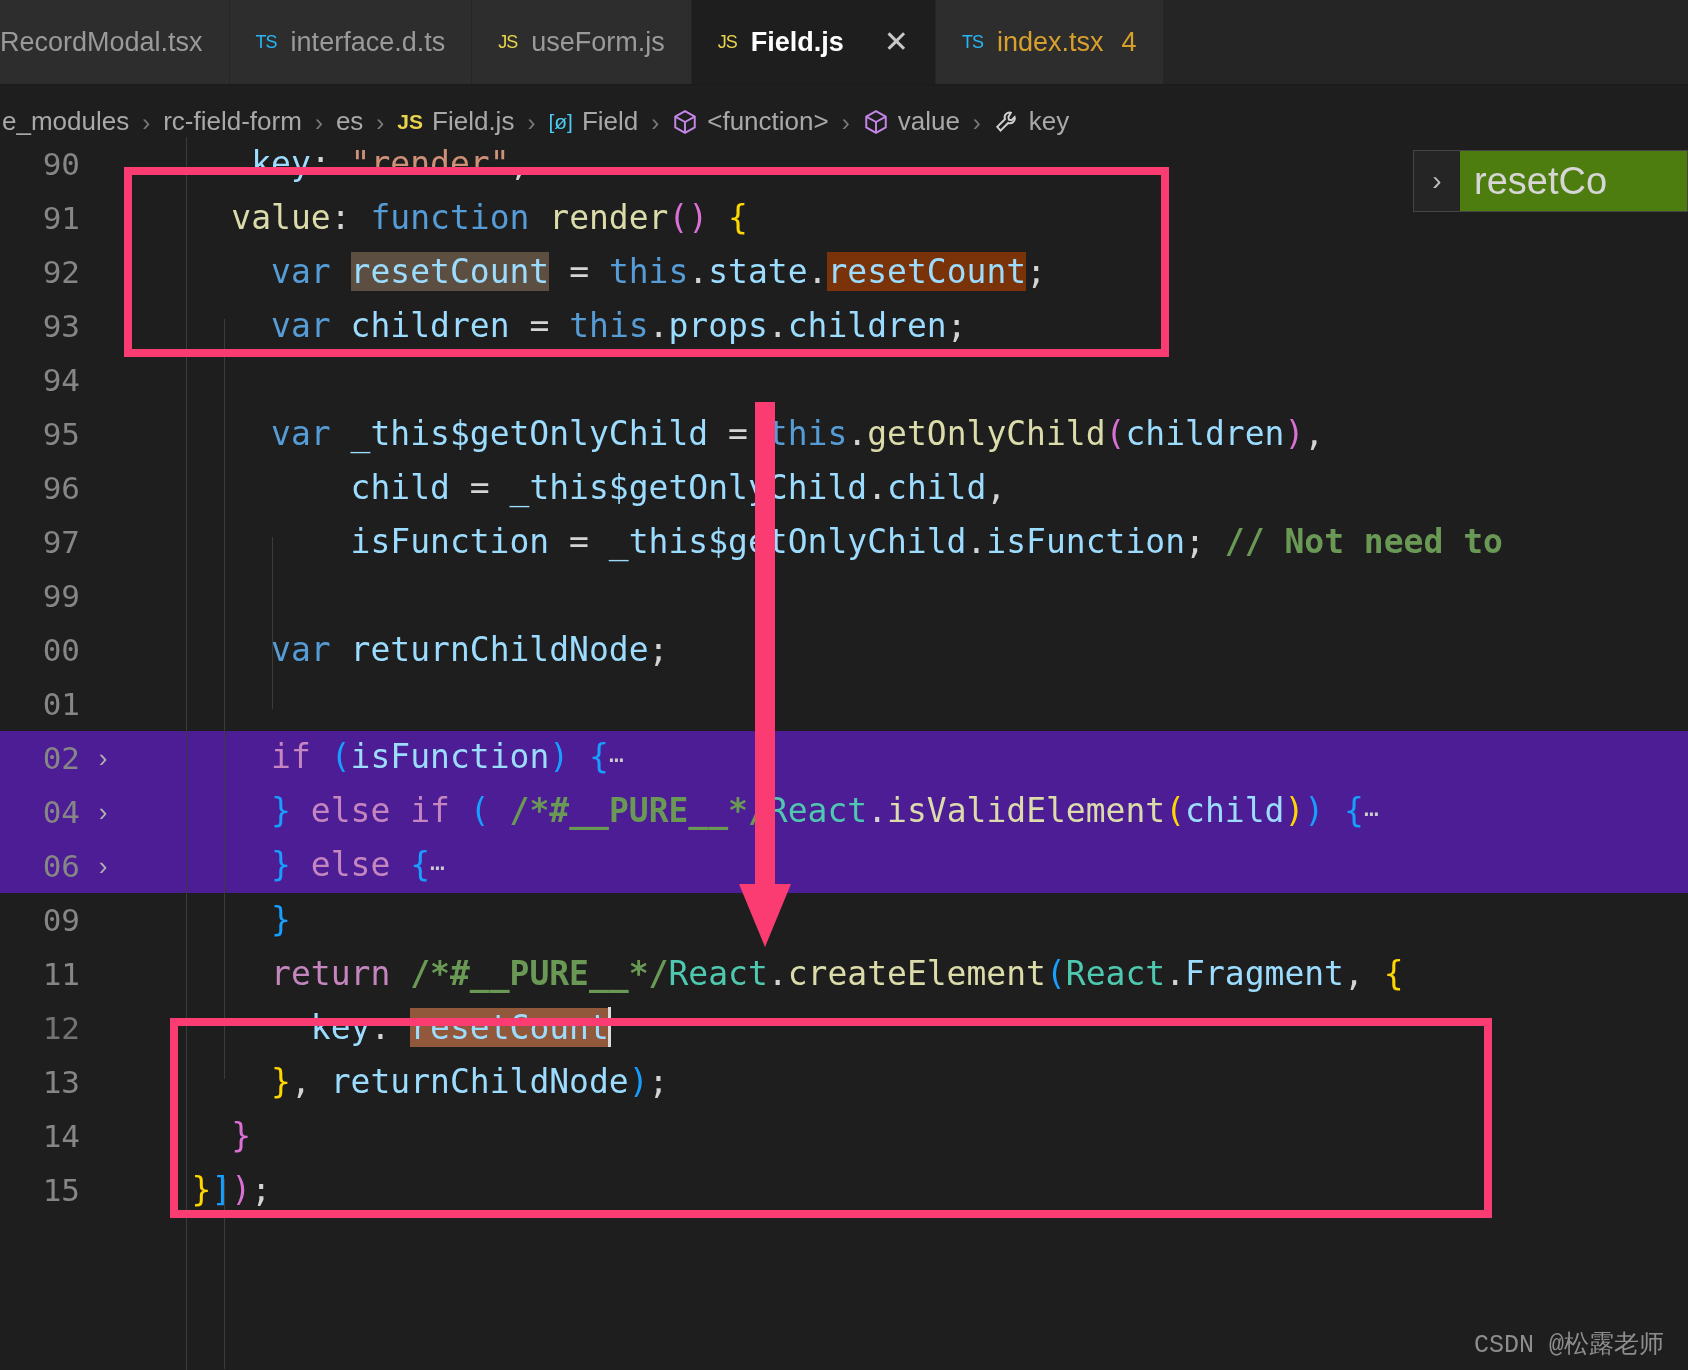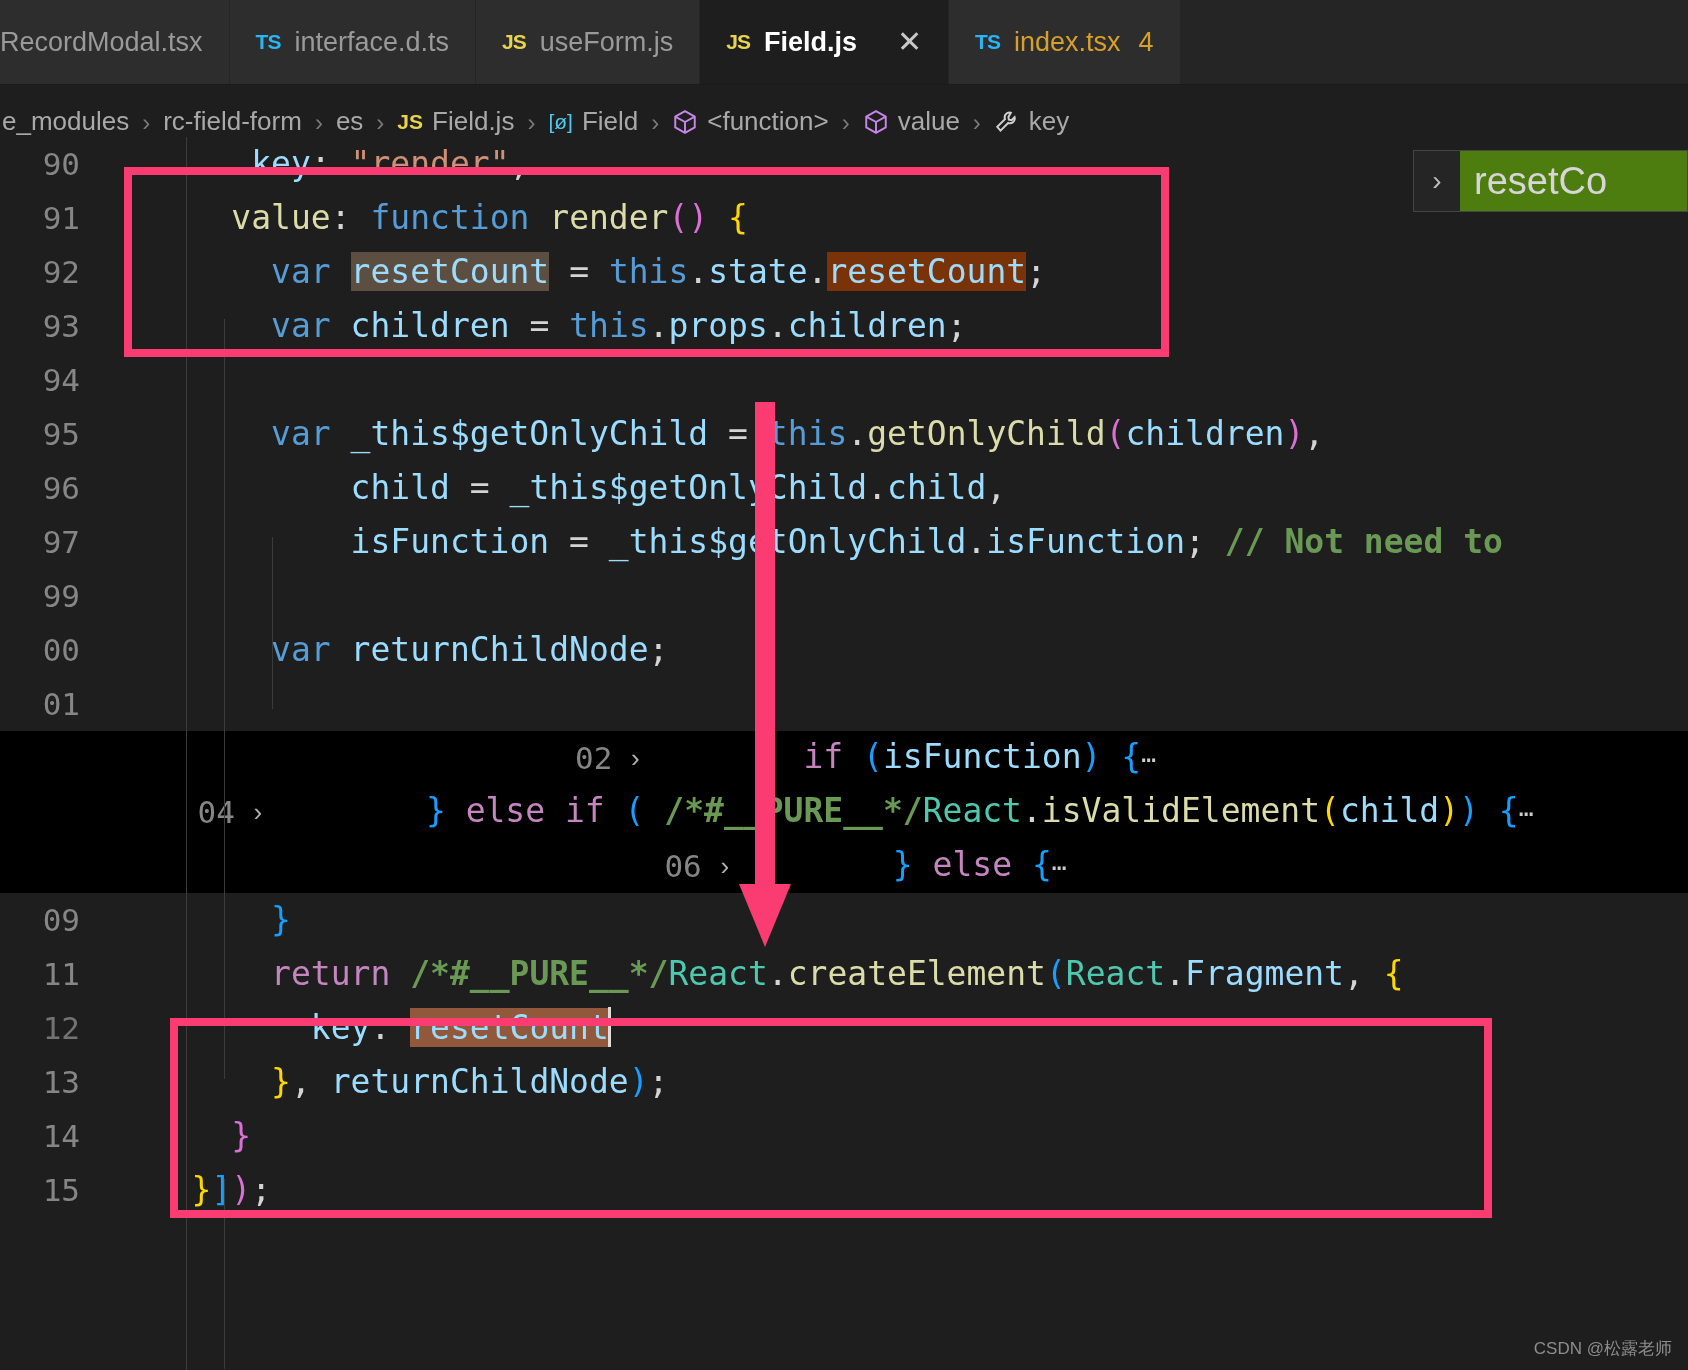--- a/index.html
+++ b/index.html
@@ -34,22 +34,22 @@
     white-space: nowrap;
     position: relative;
     box-sizing: border-box;
   }
   .tab.active {
     background: #1e1e1e;
     color: #ffffff;
     font-weight: bold;
   }
   .tab-icon {
-    font-size: 21px;
-    font-weight: bold;
+    font-size: 18px;
+    font-weight: normal;
     font-family: "Liberation Sans", sans-serif;
     letter-spacing: -1px;
   }
   .ic-js { color: #e8d44d; }
   .ic-ts { color: #29b6f6; }
   .tab-label { }
   .tab.modified .tab-label { color: #d7a02c; }
   .tab-badge { color: #d7a02c; margin-left: 4px; }
   .tab-close {
     font-family: "Liberation Sans", sans-serif;
@@ -100,21 +100,21 @@
     font-size: 33px;
     line-height: 54px;
   }
   .row {
     position: relative;
     height: 54px;
     display: flex;
     align-items: center;
     white-space: pre;
   }
-  .row.folded { background: #000000; justify-content: center; }
+  .row.folded { background: #4c1d95; }
   .gutter {
     width: 82px;
     min-width: 82px;
     text-align: right;
     color: #868686;
     font-size: 31px;
     padding-right: 2px;
     box-sizing: border-box;
     overflow: hidden;
     direction: rtl;
@@ -209,24 +209,24 @@
     flex: 1;
     height: 100%;
     box-sizing: border-box;
     display: flex;
     align-items: center;
   }
 
   
   .watermark {
     position: absolute;
-    right: 16px; bottom: 10px;
+    right: 24px; bottom: 10px;
     color: #8d8d8d;
-    font-family: Liberation Sans, sans-serif;
-    font-size: 17px;
+    font-family: Liberation Mono, monospace;
+    font-size: 25px;
     z-index: 50;
   }
 </style>
 </head>
 <body>
 
 <div class="tabbar">
 
   <div class="tab" style="padding-left:0;">
     <span class="tab-label">RecordModal.tsx</span>

